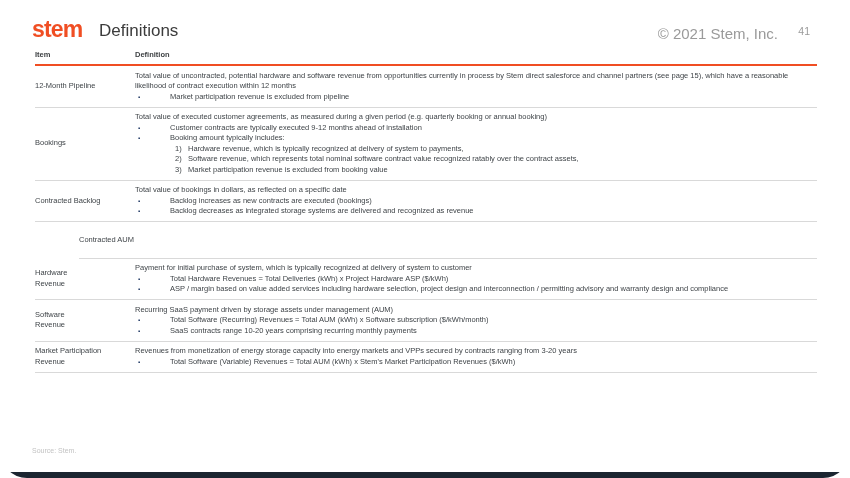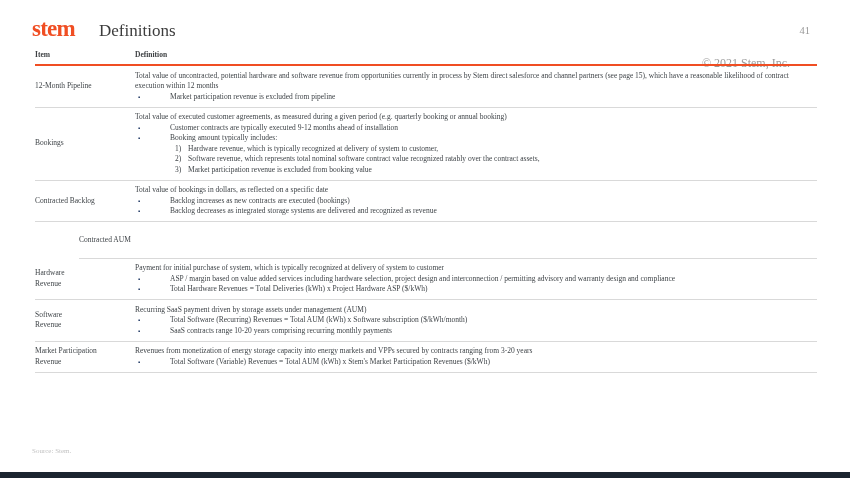--- a/index.html
+++ b/index.html
@@ -1,36 +1,37 @@
 <!DOCTYPE html>
 <html style="--accent: #F04E23; --bullet: #1F3864; --text: #3F4448; --muted: #9A9A9A; --divider: #D9D9D9; --footer-bar: #1B2530;"><head>
 <meta charset="utf-8">
 <style>
   html,body{margin:0;padding:0;background:#ffffff;}
   .slide{
     position:relative;
     width:850px;height:478px;
     background:#ffffff;
-    font-family:Liberation Serif, serif;
+    font-family:Liberation Sans, sans-serif;
     overflow:hidden;
+    border-radius:27px;
     -webkit-font-smoothing:antialiased;
   }
   
   .logo{
     position:absolute;left:32px;top:16px;
     font-size:23px;font-weight:bold;letter-spacing:-0.8px;
     color:var(--accent,#F04E23);
   }
   .page-title{
     position:absolute;left:99px;top:21px;
     font-size:17px;color:#3c3c3c;
   }
   .copyright{
-    position:absolute;top:25px;right:60px;
-    font-size:12px;color:var(--muted,#9a9a9a);margin-top:31px;
+    position:absolute;top:25px;right:72px;
+    font-size:15px;color:var(--muted,#9a9a9a);
   }
   .page-number{
     position:absolute;top:25px;right:40px;
     font-size:10.5px;color:var(--muted,#9a9a9a);
   }
   
   .dtable{
     position:absolute;left:35px;top:50px;width:782px;
     color:var(--text,#3F4448);
   }
@@ -107,21 +108,21 @@
             <div class="line bullet">
               <span class="marker">▪</span>
               <span class="ltext">Customer contracts are typically executed 9-12 months ahead of installation</span>
             </div>
             <div class="line bullet">
               <span class="marker">▪</span>
               <span class="ltext">Booking amount typically includes:</span>
             </div>
             <div class="line number">
               <span class="nummarker">1)</span>
-              <span class="ltext">Hardware revenue, which is typically recognized at delivery of system to customer,</span>
+              <span class="ltext">Hardware revenue, which is typically recognized at delivery of system to payments,</span>
             </div>
             <div class="line number">
               <span class="nummarker">2)</span>
               <span class="ltext">Software revenue, which represents total nominal software contract value recognized ratably over the contract assets,</span>
             </div>
             <div class="line number">
               <span class="nummarker">3)</span>
               <span class="ltext">Market participation revenue is excluded from booking value</span>
             </div>
           </div>
@@ -143,25 +144,25 @@
         <div class="trow">
           <div class="cell-item">Contracted AUM</div>
         </div>
         <div class="trow">
           <div class="cell-item">Hardware
 Revenue</div>
           <div class="cell-def">
             <div class="line text">Payment for initial purchase of system, which is typically recognized at delivery of system to customer</div>
             <div class="line bullet">
               <span class="marker">▪</span>
-              <span class="ltext">ASP / margin based on value added services including hardware selection, project design and interconnection / permitting advisory and warranty design and compliance</span>
+              <span class="ltext">Total Hardware Revenues = Total Deliveries (kWh) x Project Hardware ASP ($/kWh)</span>
             </div>
             <div class="line bullet">
               <span class="marker">▪</span>
-              <span class="ltext">Total Hardware Revenues = Total Deliveries (kWh) x Project Hardware ASP ($/kWh)</span>
+              <span class="ltext">ASP / margin based on value added services including hardware selection, project design and interconnection / permitting advisory and warranty design and compliance</span>
             </div>
           </div>
         </div>
         <div class="trow">
           <div class="cell-item">Software
 Revenue</div>
           <div class="cell-def">
             <div class="line text">Recurring SaaS payment driven by storage assets under management (AUM)</div>
             <div class="line bullet">
               <span class="marker">▪</span>

